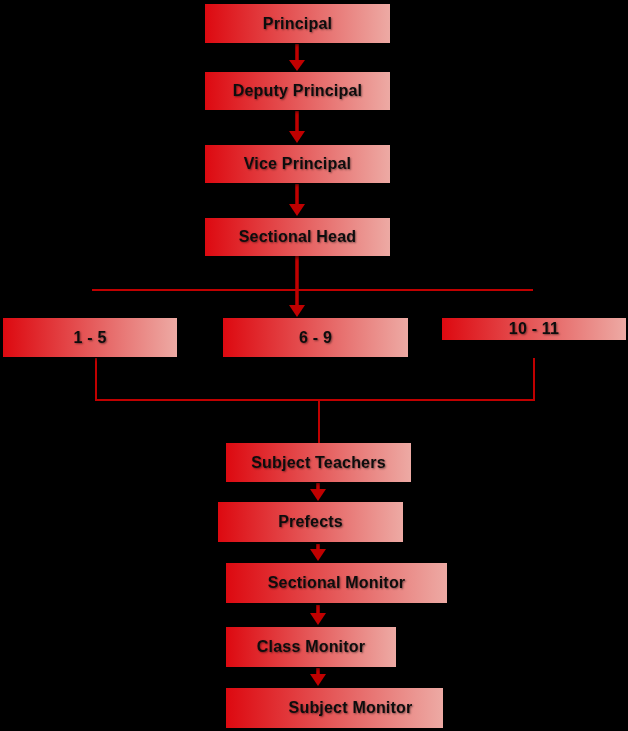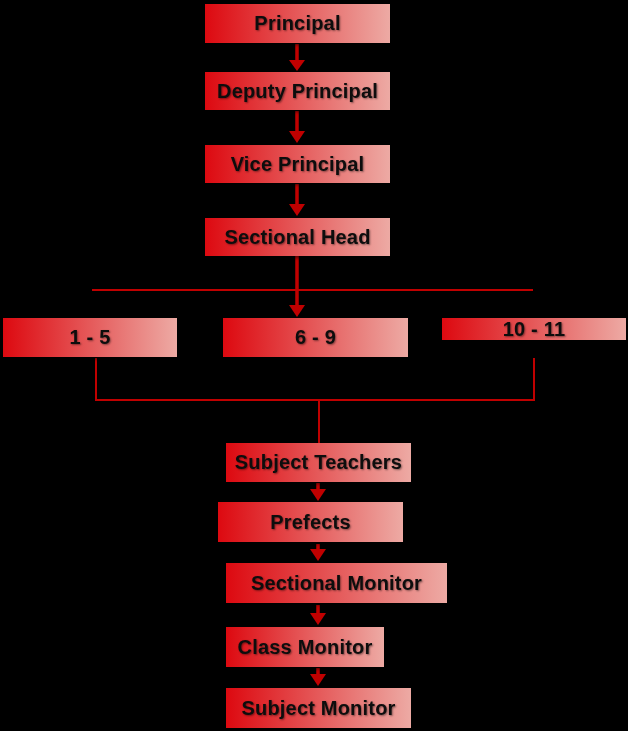--- a/index.html
+++ b/index.html
@@ -30,21 +30,21 @@
   }
   .node {
     position: absolute;
     display: flex;
     align-items: center;
     justify-content: center;
     background: linear-gradient(to right, var(--box-gradient-from), var(--box-gradient-to));
     box-shadow: 1px 2px 3px rgba(0,0,0,0.55);
   }
   .node span {
-    font-size: 20px;
+    font-size: 16px;
     font-weight: bold;
     color: var(--text-color);
     text-shadow: 1px 1px 2px rgba(0,0,0,0.45);
     white-space: nowrap;
     letter-spacing: 0.2px;
   }
   .connectors line { stroke: var(--line-color); }
   .connectors polygon { fill: var(--line-color); }
 </style>
 </head>
@@ -135,21 +135,21 @@
   </div>
 
   <div class="node" style="left:218px; top:502px; width:185px; height:40px;">
     <span>Prefects</span>
   </div>
 
   <div class="node" style="left:226px; top:563px; width:221px; height:40px;">
     <span>Sectional Monitor</span>
   </div>
 
-  <div class="node" style="left:226px; top:627px; width:158px; height:40px;">
+  <div class="node" style="left:226px; top:627px; width:170px; height:40px;">
     <span>Class Monitor</span>
   </div>
 
-  <div class="node" style="left:226px; top:688px; width:185px; height:40px;">
+  <div class="node" style="left:226px; top:688px; width:185px; height:40px;padding-left:32px;">
     <span>Subject Monitor</span>
   </div>
 
 </div>
 
 </body></html>

